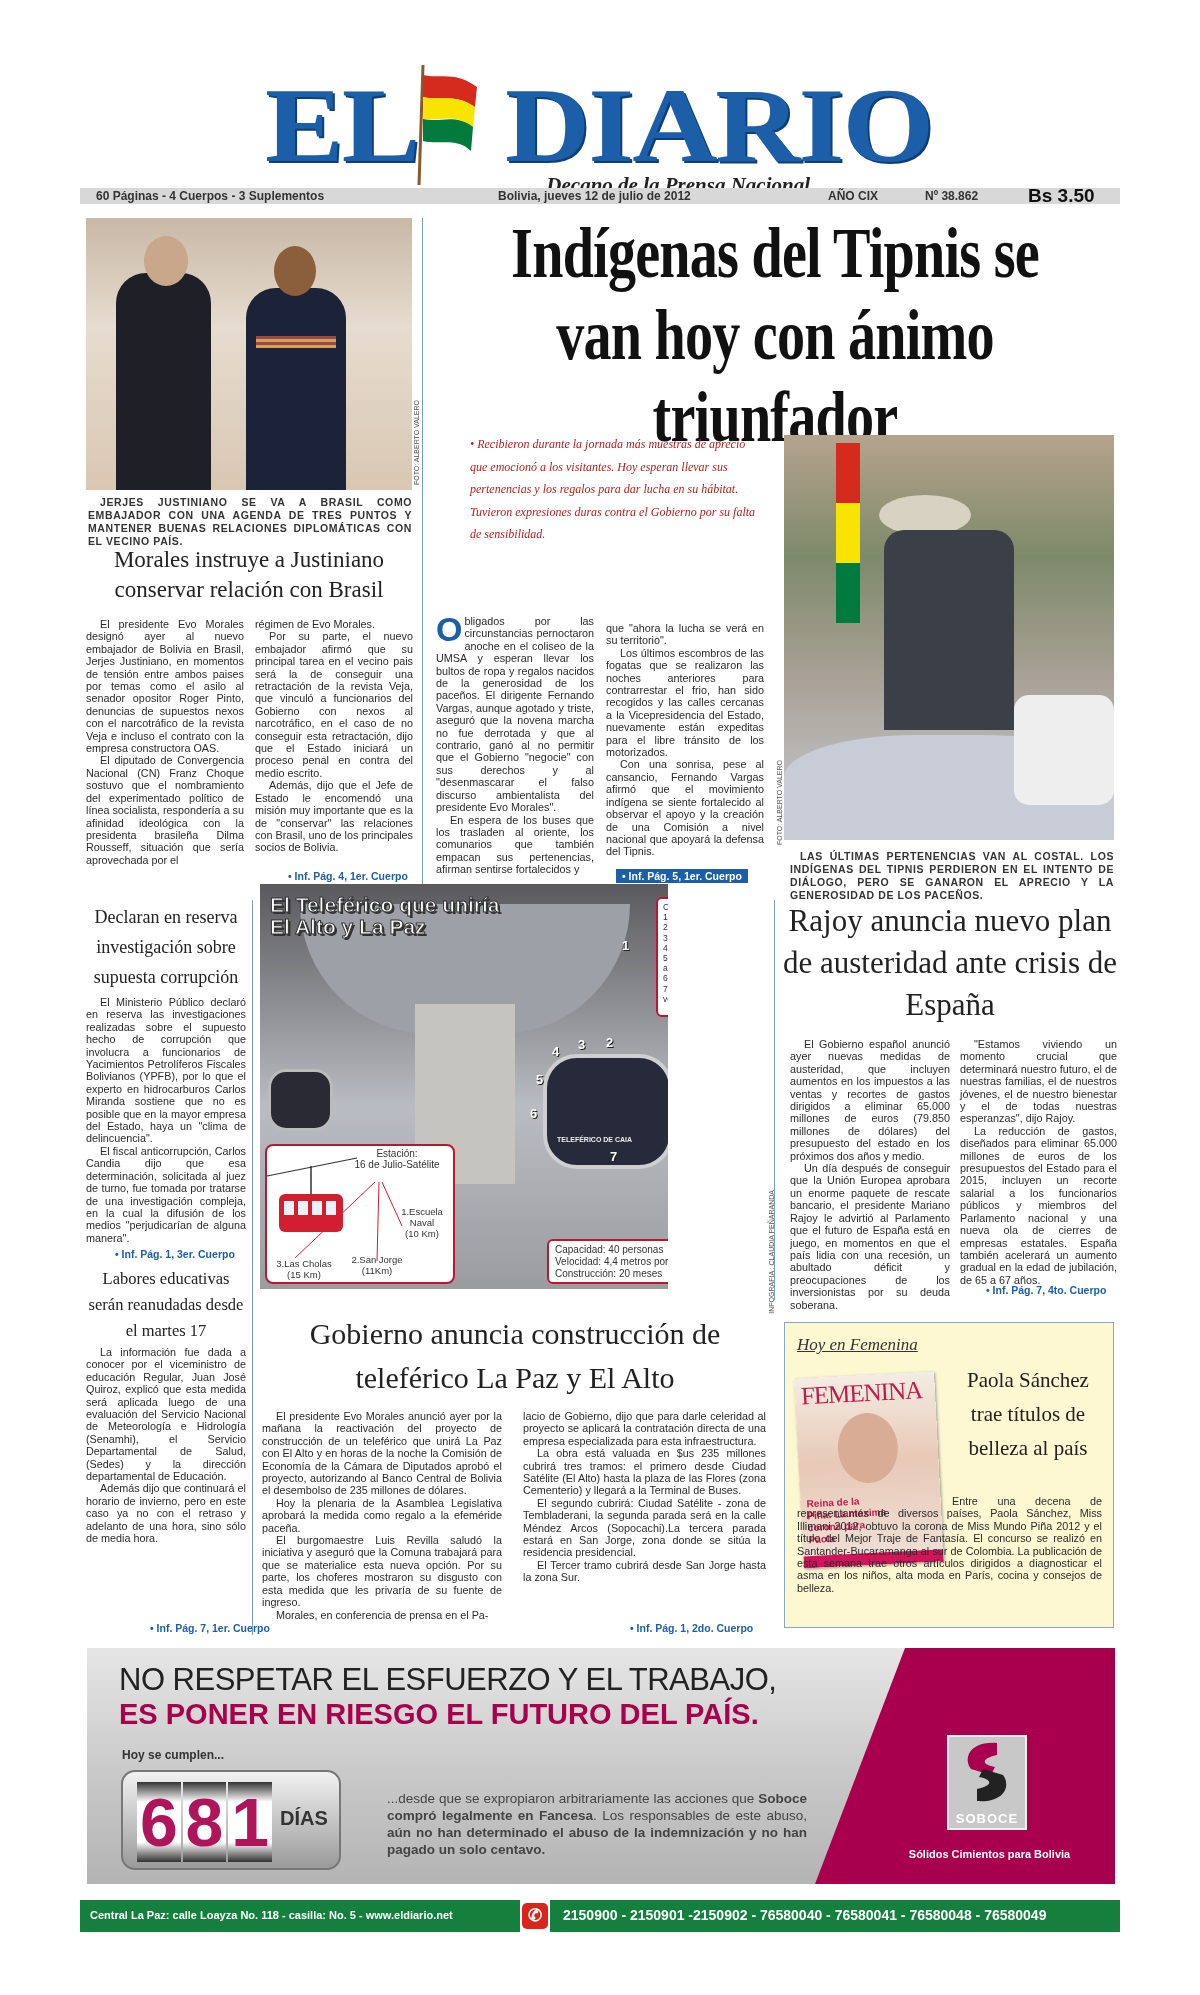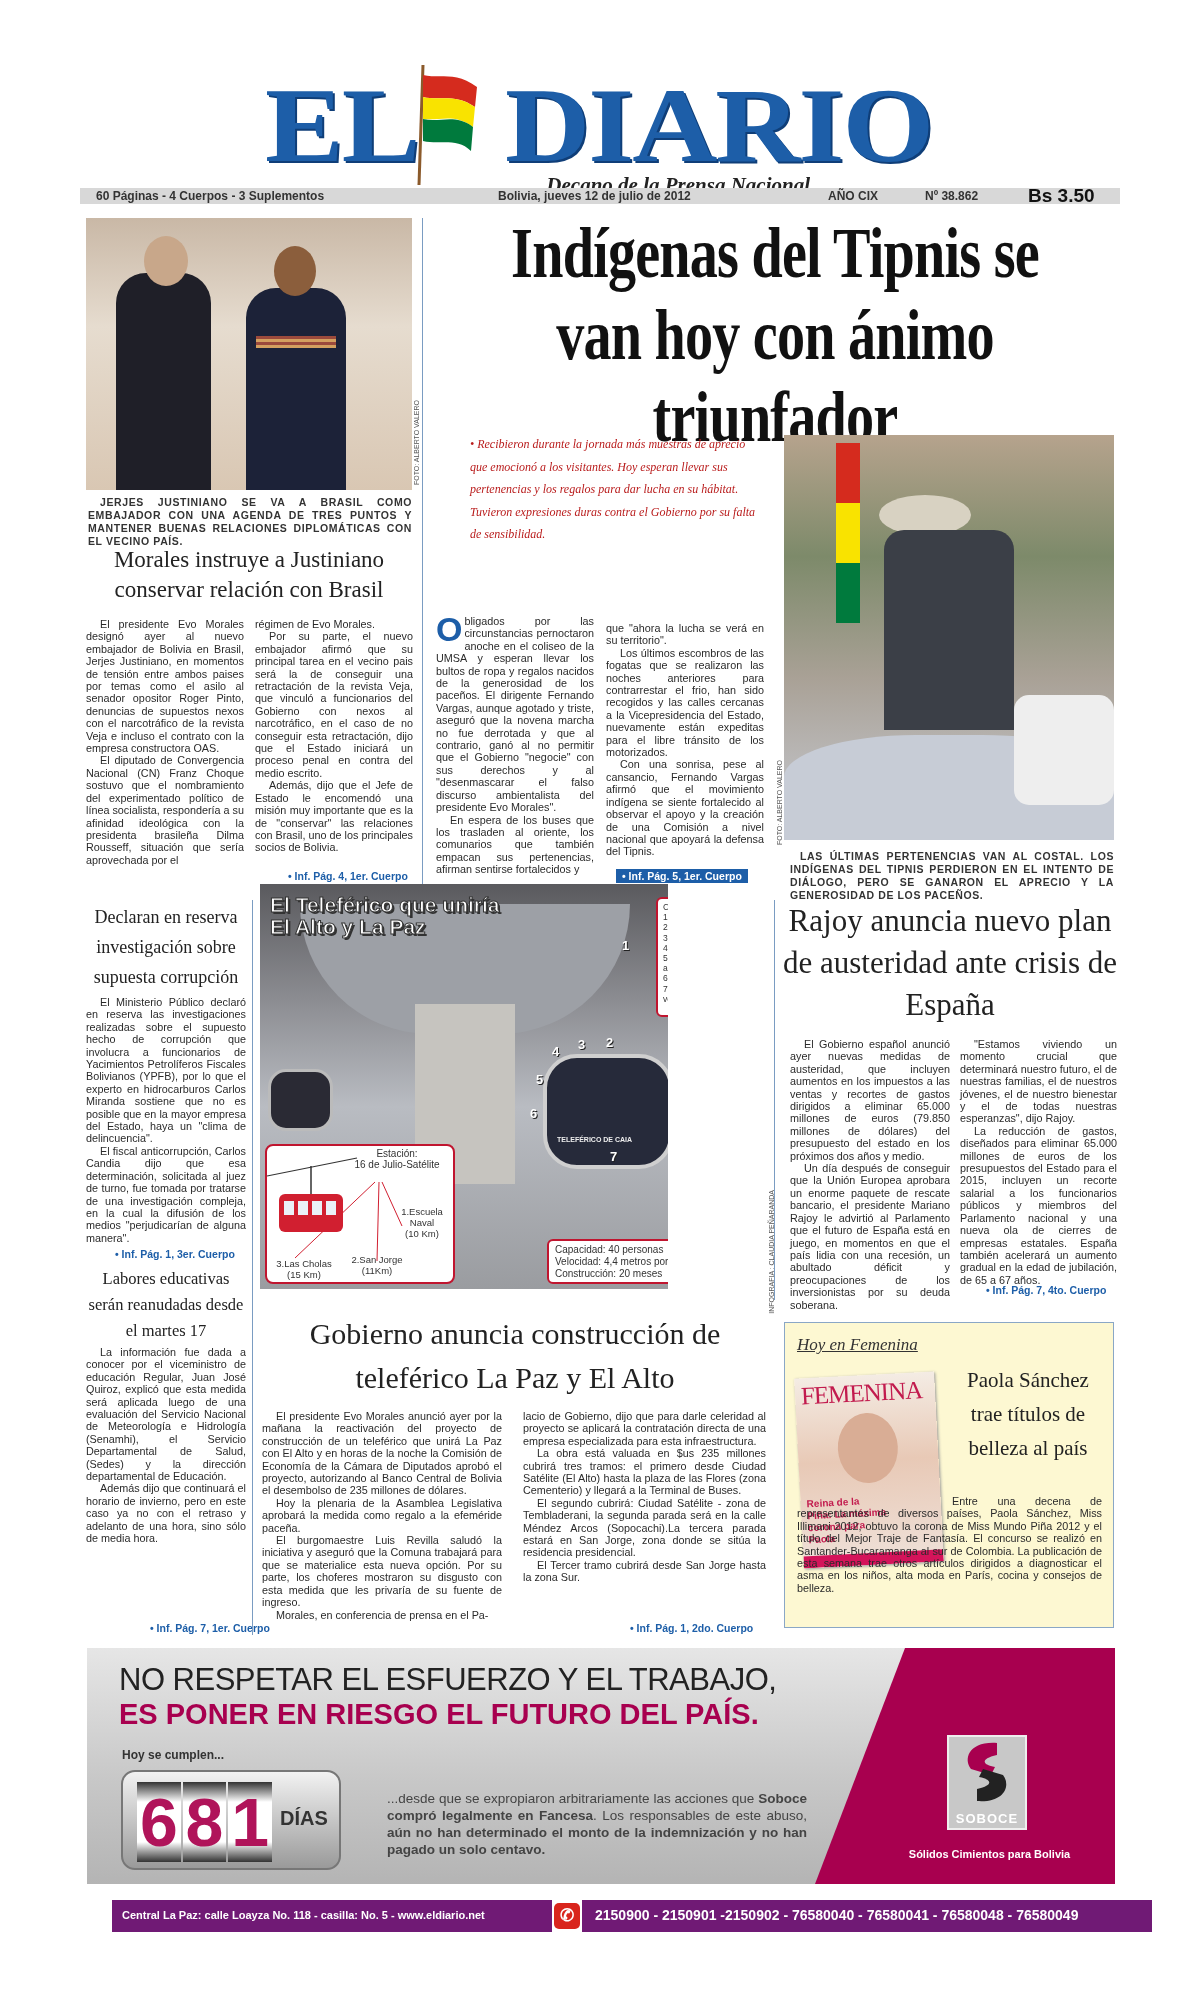--- a/index.html
+++ b/index.html
@@ -33,21 +33,21 @@
 
   .main-head { left: 430px; top: 212px; width: 690px; font-family: "Liberation Serif", serif; font-weight: bold; font-size: 72px; line-height: 82px; text-align: center; color: #111; transform: scaleX(0.78); transform-origin: center top; letter-spacing: -1px; }
   .deck { left: 470px; top: 433px; width: 290px; font-family: "Liberation Serif", serif; font-style: italic; font-size: 12px; line-height: 22.5px; color: #b91c1c; }
 
   .dropcap { float: left; font-size: 34px; font-weight: bold; color: #1d5ea8; line-height: 28px; margin-right: 2px; }
 
   .infographic { left: 260px; top: 884px; width: 408px; height: 405px; }
   .femenina { left: 784px; top: 1322px; width: 330px; height: 306px; background: #fdf8d2; border: 1px solid #8aa7c6; }
 
   .ad { left: 87px; top: 1648px; width: 1028px; height: 236px; background: linear-gradient(180deg, #e6e6e6 0%, #c8c8c8 55%, #b4b4b4 100%); overflow: hidden; }
-  .footer { left: 80px; top: 1900px; width: 1040px; height: 32px; background: #701a75; color: #fff; font-size: 12px; font-weight: bold; margin-left: 32px; }
+  .footer { left: 80px; top: 1900px; width: 1040px; height: 32px; background: #15803d; color: #fff; font-size: 12px; font-weight: bold; }
 </style>
 </head>
 <body>
 
 <div class="abs masthead">
   <div class="logo">
     <span class="logo-text logo-el">EL</span>
     <svg class="flag" viewBox="0 0 70 120">
       <line x1="8" y1="0" x2="4" y2="120" stroke="#8b5a2b" stroke-width="3"></line>
       <path d="M8 10 C25 14,40 6,62 22 L60 42 C40 28,25 36,8 32 Z" fill="#d52b1e"></path>
@@ -246,21 +246,21 @@
   <div style="position:absolute; left:35px; top:100px; font-size:12px; font-weight:bold; color:#333;">Hoy se cumplen...</div>
   <div style="position:absolute; left:34px; top:122px; width:220px; height:100px; border-radius:14px; background:linear-gradient(180deg,#f2f2f2,#9a9a9a); border:2px solid #777;">
     <div style="position:absolute; left:14px; top:10px; width:135px; height:80px; display:flex; gap:2px;">
       <span style="flex:1; background:linear-gradient(180deg,#333,#fff 25%,#fff 75%,#333); font-size:68px; font-weight:bold; color:#b0145a; text-align:center; line-height:80px;">6</span>
       <span style="flex:1; background:linear-gradient(180deg,#333,#fff 25%,#fff 75%,#333); font-size:68px; font-weight:bold; color:#b0145a; text-align:center; line-height:80px;">8</span>
       <span style="flex:1; background:linear-gradient(180deg,#333,#fff 25%,#fff 75%,#333); font-size:68px; font-weight:bold; color:#b0145a; text-align:center; line-height:80px;">1</span>
     </div>
     <span style="position:absolute; left:157px; top:35px; font-size:20px; font-weight:bold; color:#333;">DÍAS</span>
   </div>
   <div style="position:absolute; left:300px; top:142px; width:420px; font-size:13.5px; line-height:17px; color:#444; text-align:justify;">
-    <span>...desde que se expropiaron arbitrariamente las acciones que </span><b>Soboce compró legalmente en Fancesa</b><span>. Los responsables de este abuso, </span><b>aún no han determinado el monto de la indemnización y no han pagado un solo centavo.</b>
+    <span>...desde que se expropiaron arbitrariamente las acciones que </span><b>Soboce compró legalmente en Fancesa</b><span>. Los responsables de este abuso, </span><b>aún no han determinado el abuso de la indemnización y no han pagado un solo centavo.</b>
   </div>
   <div style="position:absolute; left:860px; top:87px; width:80px; height:95px; background:#c8c8c8; border:2px solid #eee;">
     <svg width="76" height="70" viewBox="0 0 76 70">
       <path d="M48 6 C20 4,14 22,22 32 L42 38 L46 30 C34 28,30 22,48 18 Z" fill="#a8004f"></path>
       <path d="M28 64 C56 66,62 48,54 38 L34 32 L30 40 C42 42,46 48,28 52 Z" fill="#222"></path>
     </svg>
     <div style="font-size:13px; font-weight:bold; color:#fff; text-align:center; letter-spacing:1px;">SOBOCE</div>
   </div>
   <div style="position:absolute; left:820px; top:200px; width:165px; font-size:11px; font-weight:bold; color:#fff; text-align:center;">Sólidos Cimientos para Bolivia</div>
 </div>

